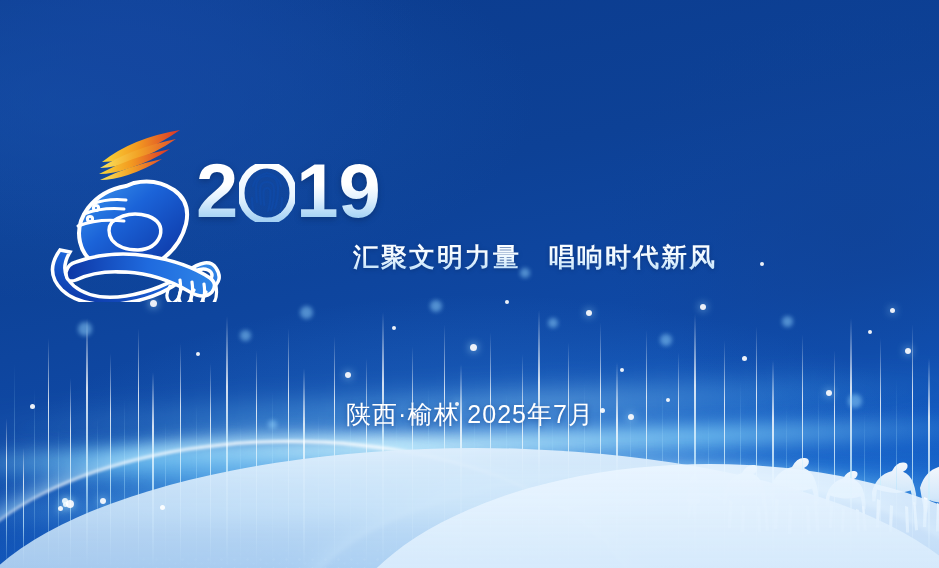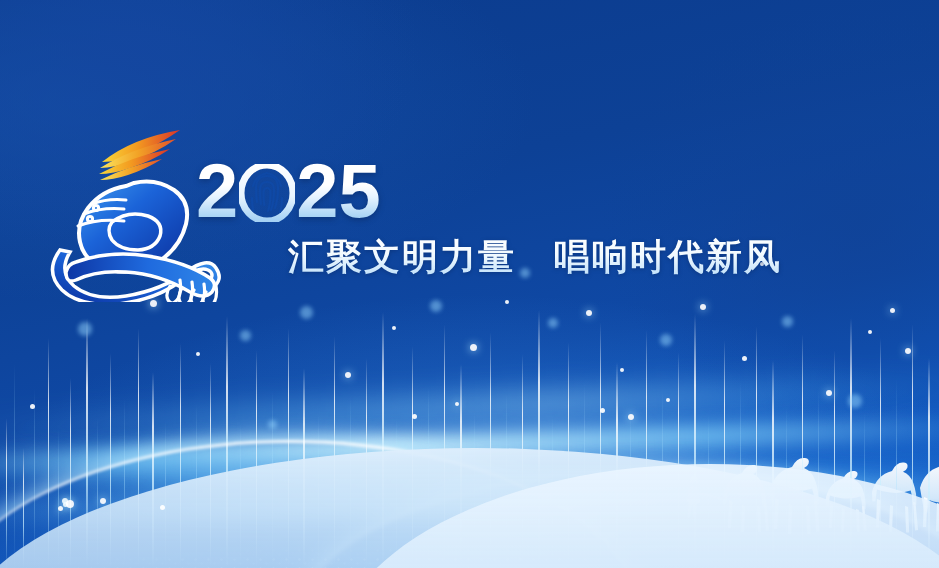--- a/index.html
+++ b/index.html
@@ -98,21 +98,21 @@
     filter:drop-shadow(0 2px 3px rgba(4,30,80,.45));
   }
   #title .num{font-size:76px;letter-spacing:0px;}
   #title .cn{font-size:70px;letter-spacing:3px;margin-left:6px;}
   .fp-wrap{position:relative;display:inline-block;width:56px;height:70px;vertical-align:middle;margin:0 1px;}
   .fp-wrap svg{position:absolute;left:0;top:8px;width:56px;height:58px;}
 
   #subtitle{
     position:absolute;left:300px;top:234px;width:470px;height:46px;
     display:flex;align-items:center;justify-content:center;
-    font-size:36px;font-weight:700;letter-spacing:2px;white-space:nowrap;
+    font-size:26px;font-weight:700;letter-spacing:2px;white-space:nowrap;
   }
   #subtitle .sgrad{
     background:linear-gradient(180deg,#ffffff 0%,#f2faff 45%,#bfe0fa 88%,#a9d4f6 100%);
     -webkit-background-clip:text;background-clip:text;color:transparent;-webkit-text-fill-color:transparent;
     filter:drop-shadow(0 1px 2px rgba(4,30,80,.40));
   }
 
   #venue{
     position:absolute;left:320px;top:396px;width:300px;height:36px;
     display:flex;align-items:center;justify-content:center;
@@ -377,21 +377,22 @@
           <path d="M28 18 q-7 0 -7 8 q0 8 1 14"></path>
           <path d="M28 24 q3.5 0 3.5 5 q0 11 -2.5 18"></path>
           <path d="M28 24 q-3.5 0 -3.5 5 q0 7 .8 12"></path>
           <path d="M14 22 q3 -11 14 -13"></path>
           <path d="M42 22 q-3 -11 -14 -13"></path>
           <path d="M13 34 q0 8 1.5 13"></path>
           <path d="M43 34 q0 9 -2 14"></path>
         </g>
       </svg>
     </span>
-    <span class="grad-text num">25</span>
+    <span class="grad-text num">19</span>
   </div>
 
   <div id="subtitle">
     <span class="sgrad">汇聚文明力量　唱响时代新风</span>
   </div>
 
+  <div id="venue">陕西·榆林  2025年7月</div>
 
 </div>
 
 </body></html>

